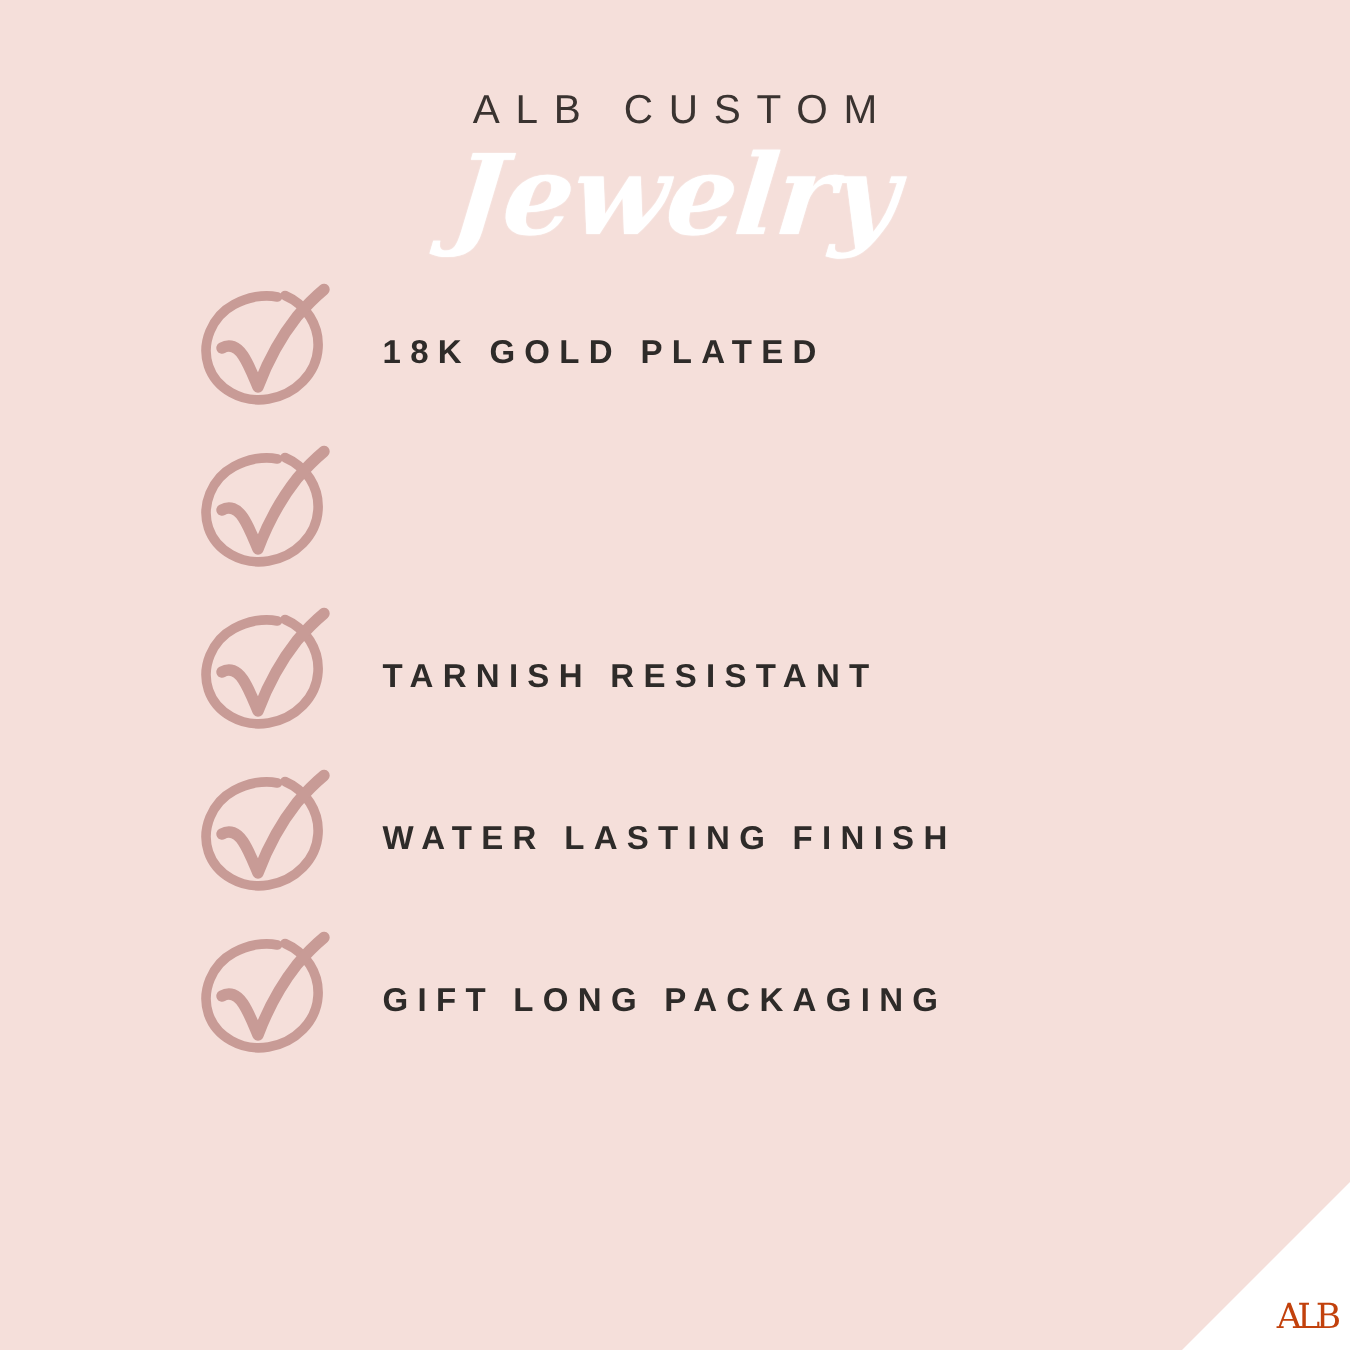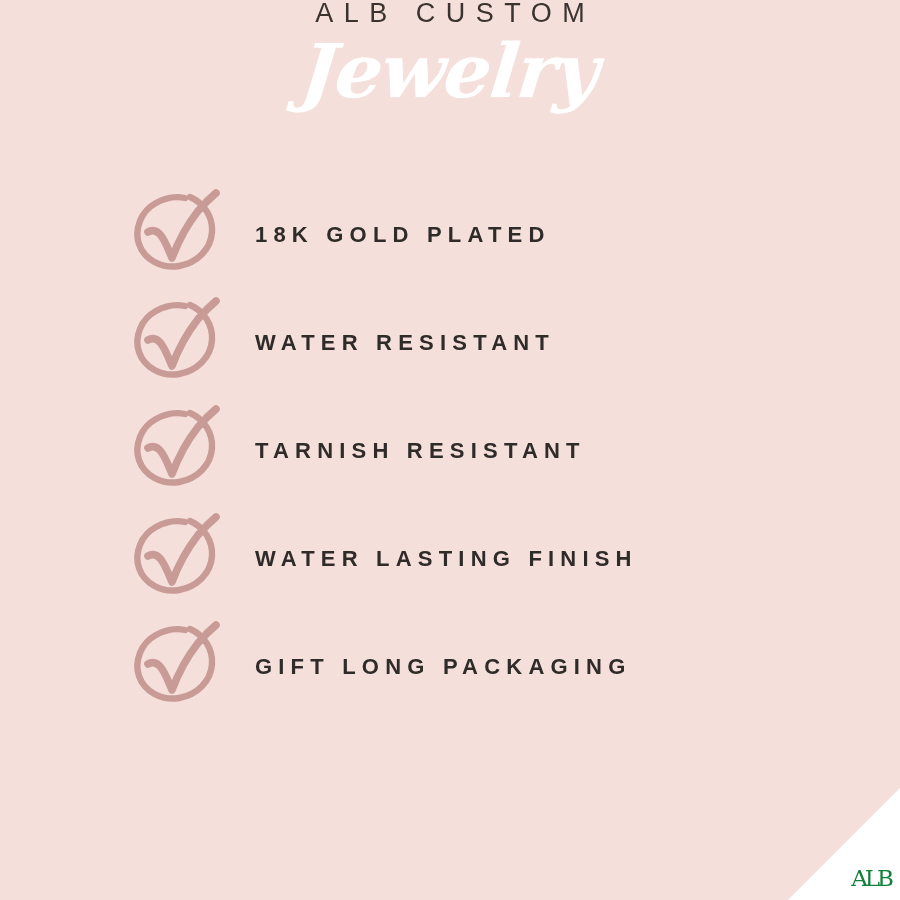--- a/index.html
+++ b/index.html
@@ -24,20 +24,21 @@
 
   
   .header {
     position: absolute;
     top: 0;
     left: 0;
     width: 900px;
     text-align: center;
   }
   .brand-line {
+    margin-top: 60px;
     font-family: "Liberation Sans", sans-serif;
     font-size: 27px;
     font-weight: 400;
     letter-spacing: 10.5px;
     text-indent: 10.5px;
     color: #3a3330;
     line-height: 1;
   }
   .script-line {
     margin-top: 7px;
@@ -104,21 +105,21 @@
     clip-path: polygon(100% 0%, 100% 100%, 0% 100%);
   }
   .corner-monogram {
     position: absolute;
     right: 9px;
     bottom: 10px;
     font-family: "DejaVu Serif", serif;
     font-size: 23px;
     font-weight: 400;
     letter-spacing: -3px;
-    color: #15803d;
+    color: #c2410c;
     line-height: 1;
   }
 </style>
 </head>
 <body>
 
 <div class="poster">
 
   <div class="header">
     <div class="brand-line">ALB CUSTOM</div>
@@ -141,21 +142,20 @@
 
     <div class="feature-row">
       <span class="check-icon">
         <svg viewBox="0 0 118 118" xmlns="http://www.w3.org/2000/svg">
           <g fill="none" stroke="#c89b96" stroke-linecap="round" stroke-linejoin="round">
             <path d="M72 21 C86 27 95 41 94 56 C93 73 79 87 61 90 C43 93 26 83 21 68 C16 53 23 35 38 27 C47 22 58 20 67 22" stroke-width="6.4"></path>
             <path d="M30 56 C35 53 40 55 44 61 C48 67 51 75 54 82 C60 66 69 49 80 35 C86 28 92 22 98 17" stroke-width="7.6"></path>
           </g>
         </svg>
       </span>
-      <span class="feature-label">WATER RESISTANT</span>
     </div>
 
     <div class="feature-row">
       <span class="check-icon">
         <svg viewBox="0 0 118 118" xmlns="http://www.w3.org/2000/svg">
           <g fill="none" stroke="#c89b96" stroke-linecap="round" stroke-linejoin="round">
             <path d="M72 21 C86 27 95 41 94 56 C93 73 79 87 61 90 C43 93 26 83 21 68 C16 53 23 35 38 27 C47 22 58 20 67 22" stroke-width="6.4"></path>
             <path d="M30 56 C35 53 40 55 44 61 C48 67 51 75 54 82 C60 66 69 49 80 35 C86 28 92 22 98 17" stroke-width="7.6"></path>
           </g>
         </svg>

